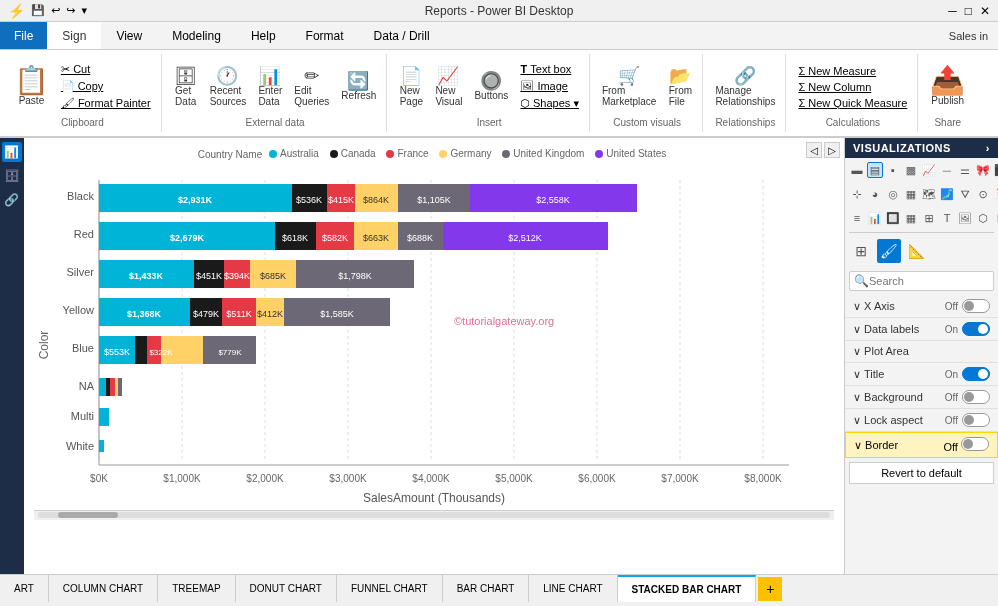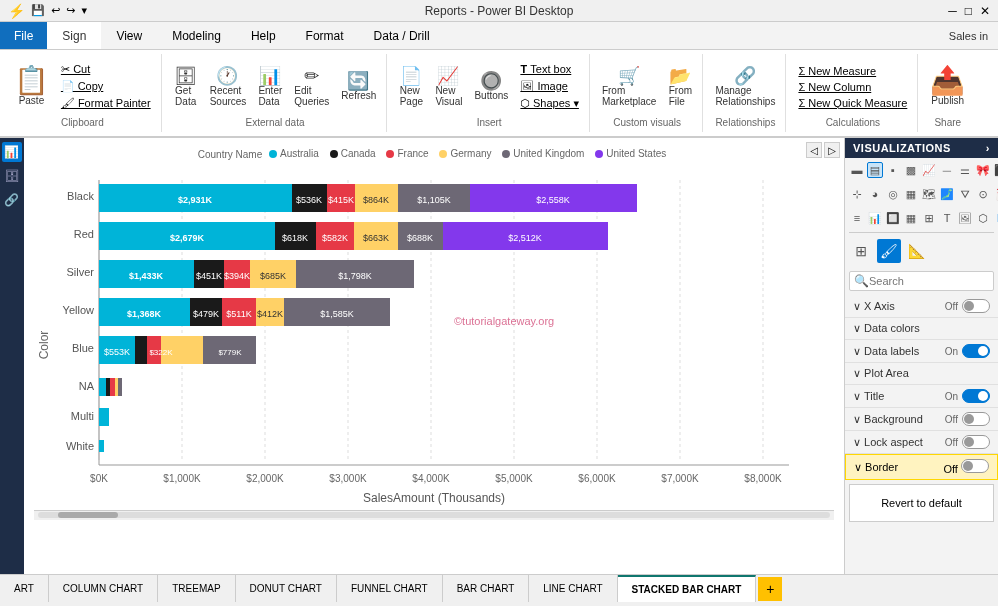--- a/index.html
+++ b/index.html
@@ -292,21 +292,21 @@
       border: 1px solid #ffd700;
       padding: 4px 8px;
       display: flex;
       align-items: center;
       justify-content: space-between;
       font-size: 11px;
     }
     .revert-btn {
       width: calc(100% - 8px);
       margin: 4px;
-      padding: 12px;
+      padding: 4px;
       background: white;
       border: 1px solid #ccc;
       font-size: 11px;
       cursor: pointer;
       text-align: center;
     }
 
     
     .bottom-tabs {
       height: 28px;
@@ -321,21 +321,21 @@
       font-size: 10px;
       cursor: pointer;
       border-right: 1px solid #ccc;
       white-space: nowrap;
       height: 100%;
       display: flex;
       align-items: center;
     }
     .bottom-tab.active {
       background: white;
-      border-top: 2px solid #0f766e;
+      border-top: 2px solid #0ea5e9;
       font-weight: bold;
     }
     .bottom-tab-add {
       width: 24px;
       height: 24px;
       background: #ffc000;
       display: flex;
       align-items: center;
       justify-content: center;
       font-size: 14px;
@@ -741,23 +741,20 @@
         <span>∨ X Axis</span>
         <div class="toggle">
           <span>Off</span>
           <span class="toggle-switch">
               <span class="toggle-knob"></span>
             </span>
         </div>
       </div>
 
       
-      <div class="format-item">
-        <span>∨ Data colors</span>
-      </div>
 
       
       <div class="format-item">
         <span>∨ Data labels</span>
         <div class="toggle">
           <span>On</span>
           <span class="toggle-switch on">
               <span class="toggle-knob"></span>
             </span>
         </div>

